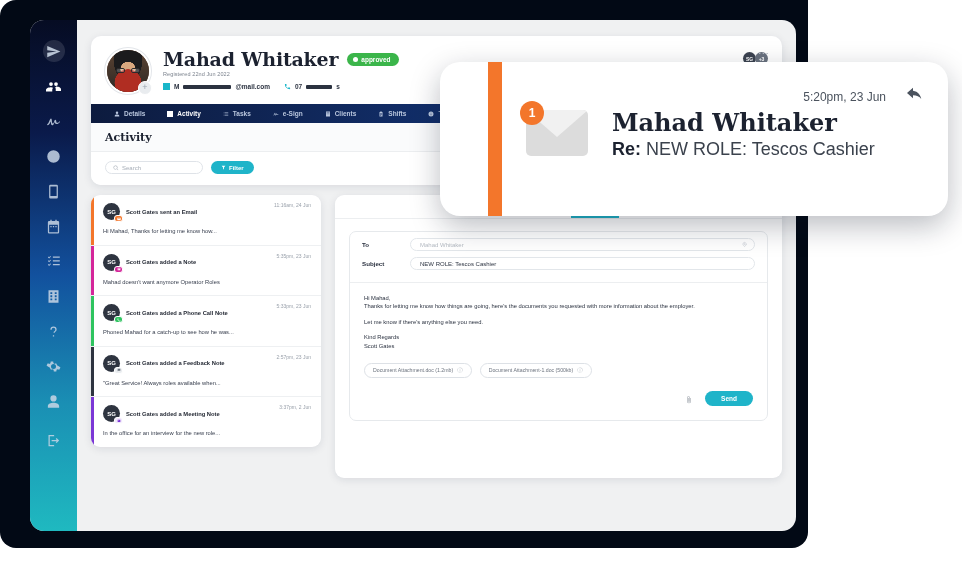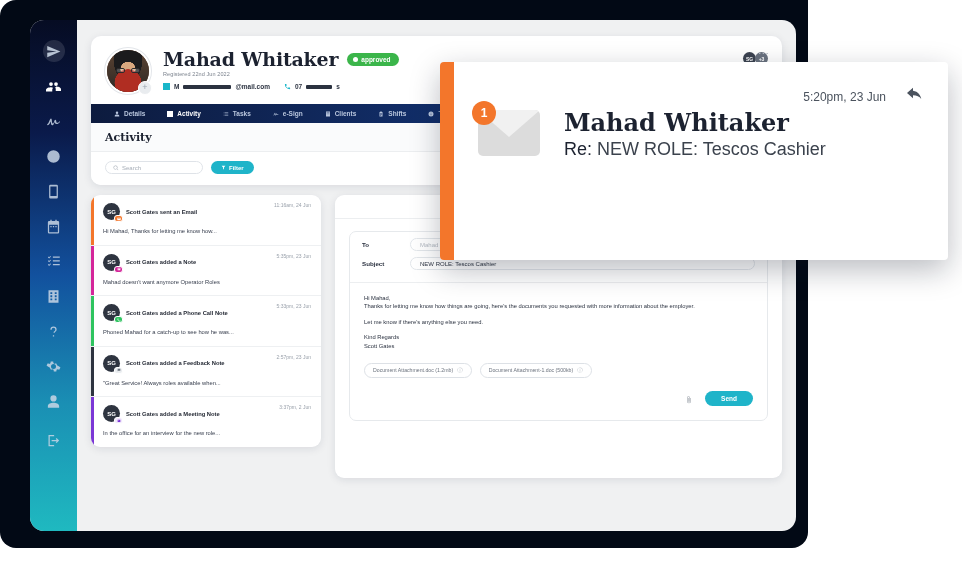--- a/index.html
+++ b/index.html
@@ -187,24 +187,25 @@
   .chip .x { color:#aeb4bc; font-size:5.5px; }
   .send-row { display:flex; align-items:center; justify-content:flex-end; gap:12px;
     padding:12px 14px 12px 14px; }
   .clip { color:#8d949d; }
   .clip svg { width:8px; height:8px; fill:#8d949d; }
   .send-btn { background:#1fb4c9; color:#fff; border:none; border-radius:9px;
     font-size:6.5px; font-weight:bold; padding:4px 16px; }
 
   
   .toast {
-    position:absolute; left:440px; top:62px; width:508px; height:198px;
-    background:#fff; border-radius:4px; overflow:hidden;
+    position:absolute; left:440px; top:62px; width:508px; height:154px;
+    background:#fff; border-radius:20px; overflow:hidden;
     box-shadow:0 10px 30px rgba(10,18,35,.28);
     display:flex;
+    padding-left:48px;
   }
   .toast-bar { width:14px; flex:0 0 14px; background:#f3762b; }
   .toast-body { flex:1; position:relative; padding:18px 24px 0 24px; }
   .toast-time { position:absolute; right:62px; top:28px; font-size:12px; color:#4b535e; }
   .toast-reply { position:absolute; right:24px; top:22px; color:#4b535e; }
   .toast-reply svg { width:19px; height:18px; fill:#4b535e; }
   .toast-main { display:flex; align-items:flex-start; gap:20px; margin-top:30px; }
   .env-wrap { position:relative; width:66px; flex:0 0 66px; }
   .envelope { width:62px; height:46px; background:#dcdcdc; border-radius:5px; position:relative; overflow:hidden; }
   .envelope:before {
@@ -213,21 +214,21 @@
     border-top:27px solid #f1f1f1;
   }
   .env-count {
     position:absolute; left:-6px; top:-9px; width:24px; height:24px; border-radius:50%;
     background:#f3762b; color:#fff; font-size:12px; font-weight:bold;
     display:flex; align-items:center; justify-content:center; z-index:2;
   }
   .toast-name { font-family:"DejaVu Serif", serif; font-weight:bold; font-size:24px;
     color:#1c2230; line-height:1.12; }
   .toast-sub { font-size:18px; color:#3b424d; margin-top:2px; }
-  .toast-sub b { font-weight:normal; color:#1c2230;margin-top:36px; }
+  .toast-sub b { font-weight:bold; color:#1c2230;margin-top:36px; }
 </style>
 </head>
 <body>
 
 <div class="stage">
 
   <div class="app-window">
     <div class="app-inner">
 
       <nav class="sidebar">

